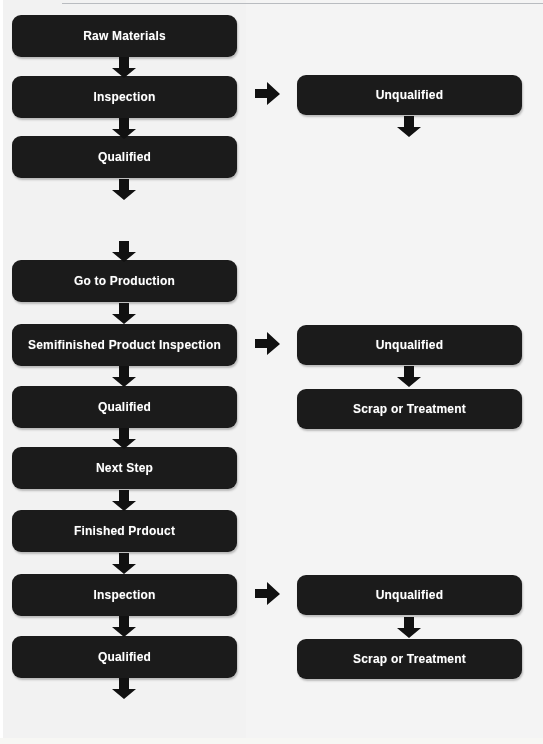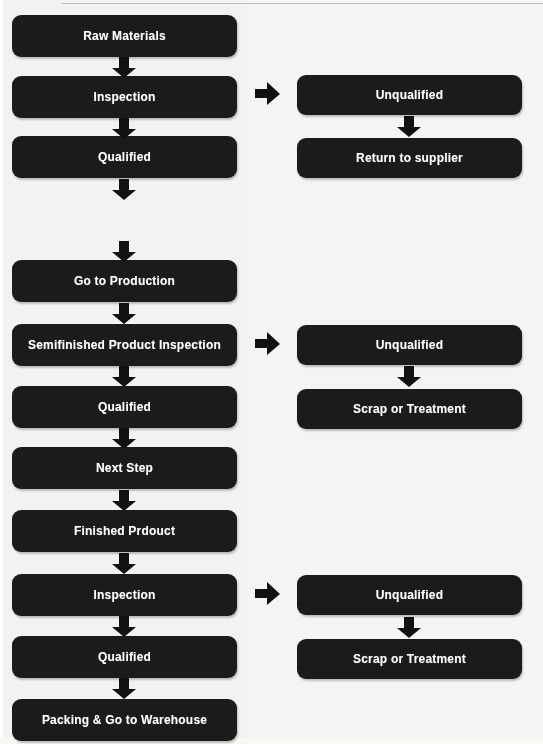--- a/index.html
+++ b/index.html
@@ -132,29 +132,23 @@
   </div>
   <div class="node col-left" style="top:447px">
     <span class="label">Next Step</span>
   </div>
   <div class="node col-left" style="top:574px">
     <span class="label">Inspection</span>
   </div>
   <div class="node col-left" style="top:636px">
     <span class="label">Qualified</span>
   </div>
-  <div class="node col-left" style="top:699px">
-    <span class="label">Packing &amp; Go to Warehouse</span>
-  </div>
 
   <div class="node col-right" style="top:75px">
     <span class="label">Unqualified</span>
-  </div>
-  <div class="node col-right" style="top:138px">
-    <span class="label">Return to supplier</span>
   </div>
 
   <div class="node col-right" style="top:325px">
     <span class="label">Unqualified</span>
   </div>
   <div class="node col-right" style="top:389px">
     <span class="label">Scrap or Treatment</span>
   </div>
 
   <div class="node col-right" style="top:575px">

